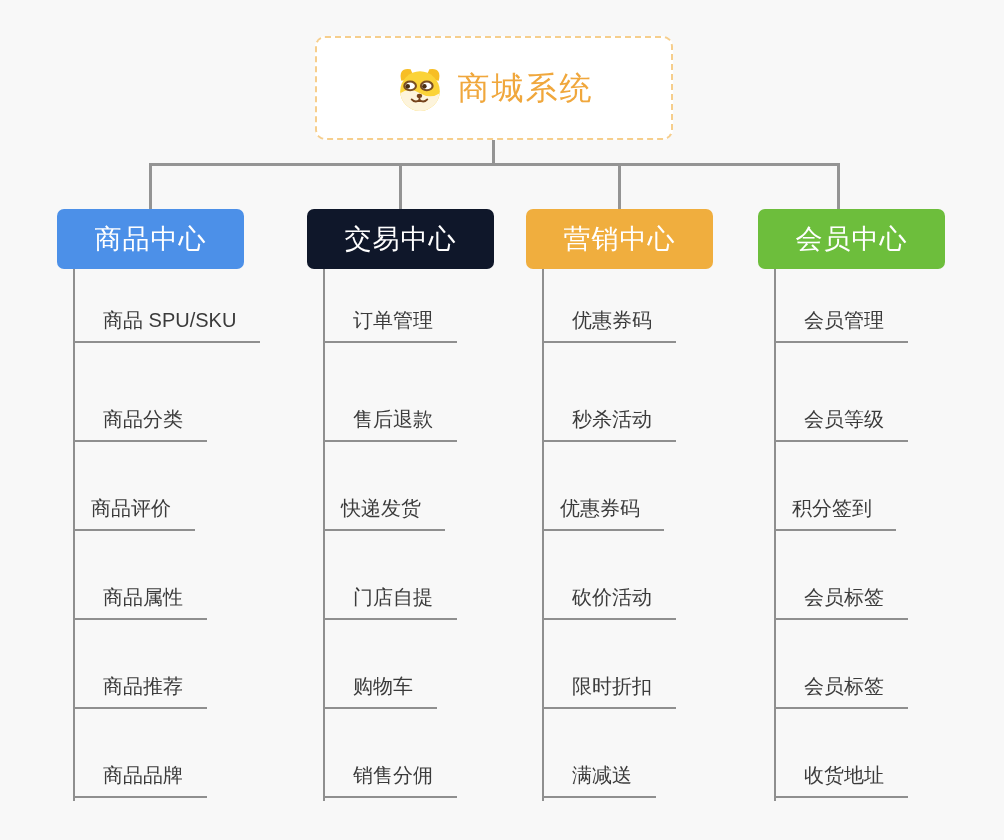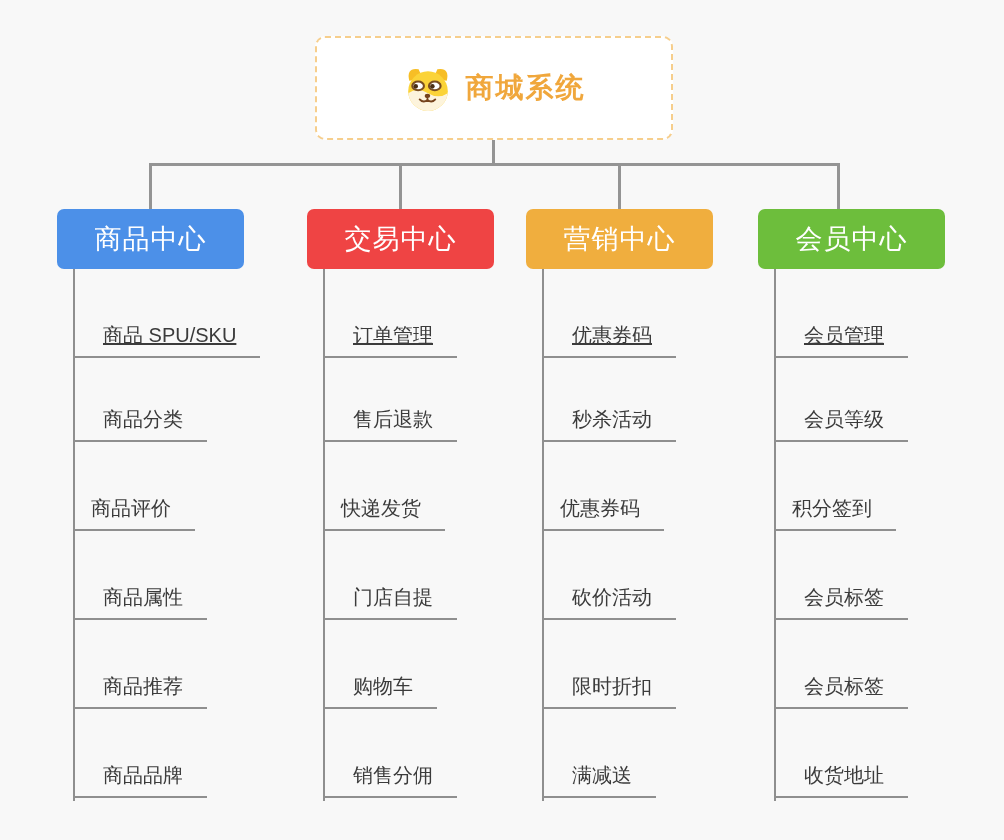--- a/index.html
+++ b/index.html
@@ -5,21 +5,21 @@
   html,body{margin:0;padding:0;}
   body{font-family:"Liberation Sans","DejaVu Sans",sans-serif;}
   .canvas{position:relative;width:1004px;height:840px;background:#F8F8F8;overflow:hidden;}
 
   
   .root-node{
     position:absolute;left:315px;top:36px;width:358px;height:104px;
     box-sizing:border-box;background:#FFFFFF;border:2px dashed #F6CE8C;border-radius:10px;
     display:flex;align-items:center;justify-content:center;gap:13px;
   }
-  .root-title{font-size:28px;font-weight:bold;color:#F0A73C;letter-spacing:2px;line-height:1;text-align:right;}
+  .root-title{font-size:32px;font-weight:normal;color:#F0A73C;letter-spacing:2px;line-height:1;text-align:right;}
 
   
   .line{position:absolute;background:#949494;}
   .root-stub{left:492px;top:140px;width:3px;height:23px;}
   .trunk{left:149px;top:163px;width:691px;height:3px;}
   .drop{top:163px;width:3px;height:46px;}
   .drop.d0{left:149px;} .drop.d1{left:399px;} .drop.d2{left:618px;} .drop.d3{left:837px;}
 
   
   .branch{position:absolute;top:209px;width:187px;}
@@ -30,21 +30,21 @@
   }
   .subtree{
     position:absolute;left:16px;top:60px;width:230px;height:532px;
     border-left:2px solid #8F8F8F;
   }
   .item{
     position:absolute;left:0;white-space:nowrap;
     font-size:20px;color:#3B3B3B;line-height:20px;
     padding:0 24px 11px 28px;border-bottom:2px solid #8F8F8F;
   }
-  .item.r0{top:56px;text-decoration:underline;} .item.r1{top:140px;} .item.r2{top:229px;padding-left:16px;}
+  .item.r0{top:41px;} .item.r1{top:140px;} .item.r2{top:229px;padding-left:16px;}
   .item.r3{top:318px;} .item.r4{top:407px;} .item.r5{top:496px;}
 
   .dog-icon{width:50px;height:46px;flex:0 0 auto;}
 </style>
 </head>
 <body>
 
 <div class="canvas">
 
   <div class="root-node" style="border-color: rgb(246, 206, 140);">
@@ -82,21 +82,21 @@
       <div class="item r0">商品 SPU/SKU</div>
       <div class="item r1">商品分类</div>
       <div class="item r2">商品评价</div>
       <div class="item r3">商品属性</div>
       <div class="item r4">商品推荐</div>
       <div class="item r5">商品品牌</div>
     </div>
   </div>
 
   <div class="branch b1">
-    <div class="branch-header" style="background-color: #ef4444;">交易中心</div>
+    <div class="branch-header" style="background-color: #0f172a;">交易中心</div>
     <div class="subtree">
       <div class="item r0">订单管理</div>
       <div class="item r1">售后退款</div>
       <div class="item r2">快递发货</div>
       <div class="item r3">门店自提</div>
       <div class="item r4">购物车</div>
       <div class="item r5">销售分佣</div>
     </div>
   </div>
 

